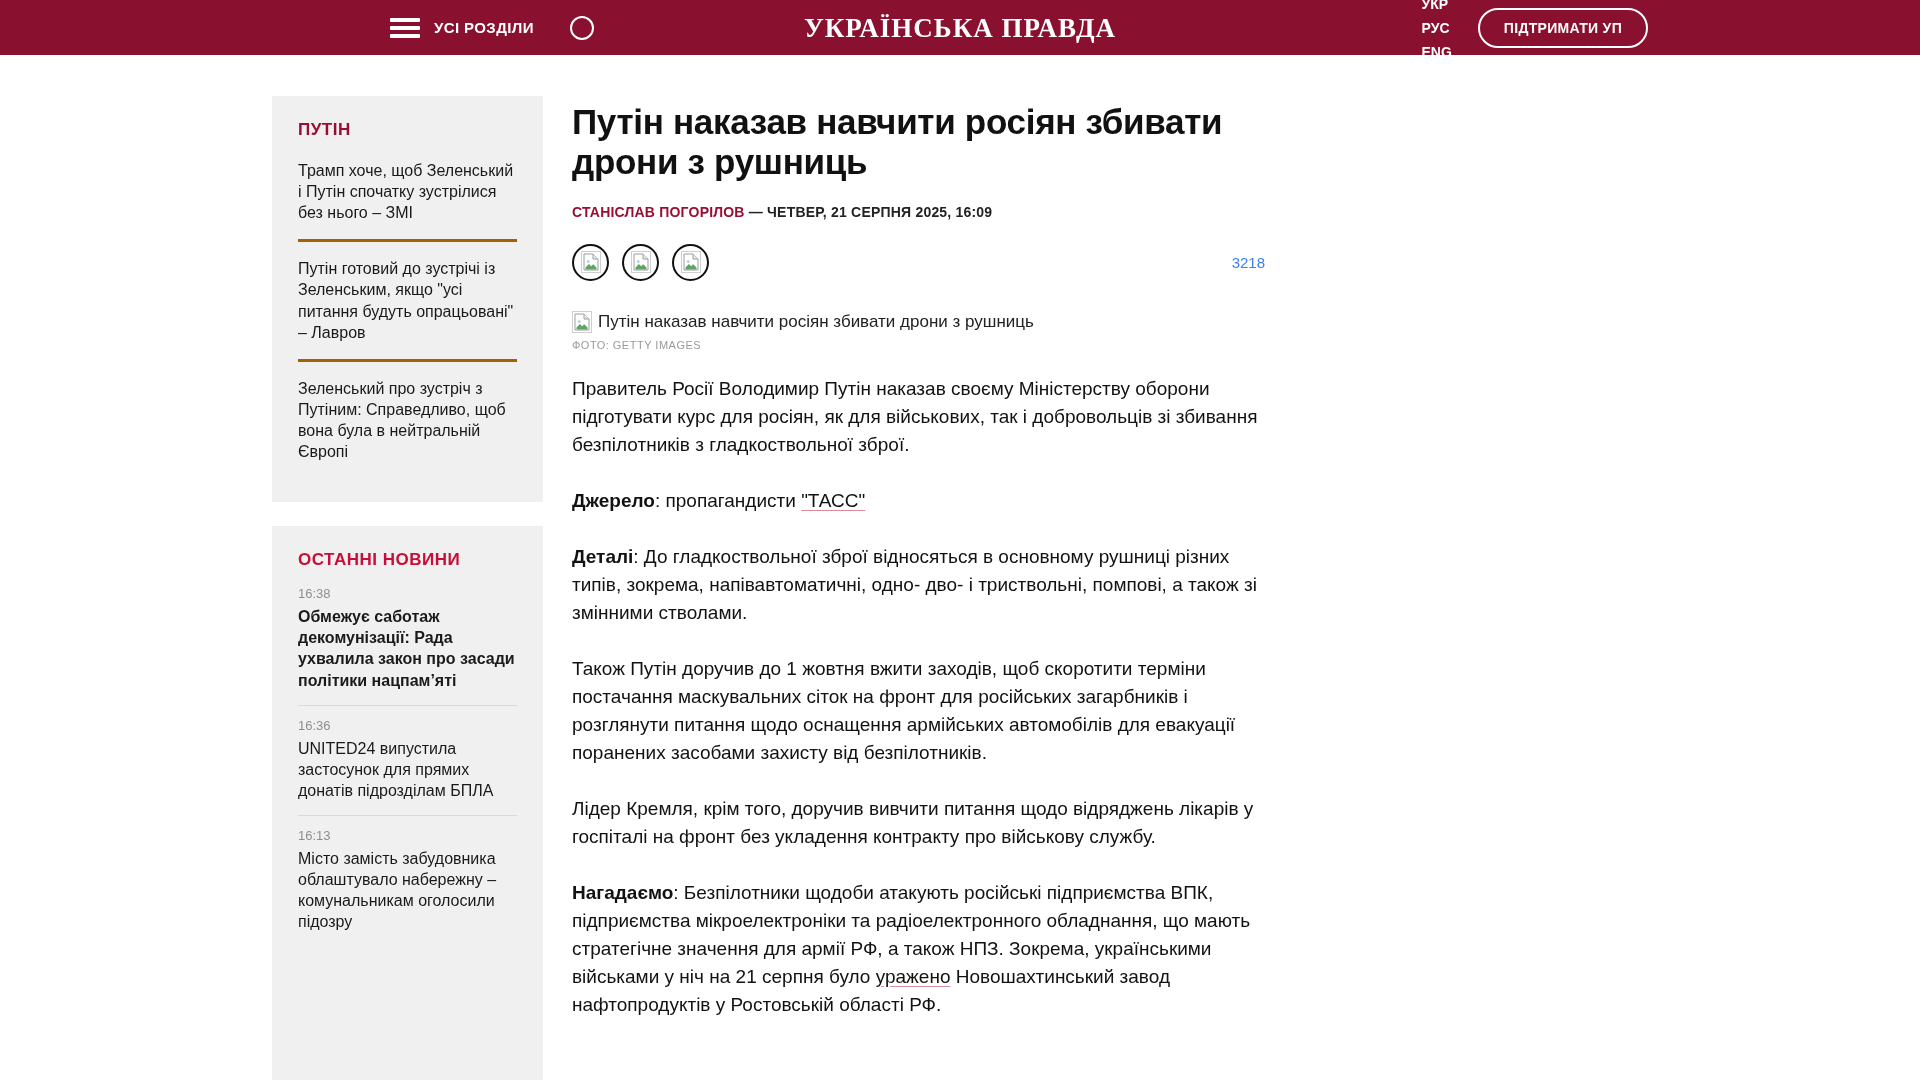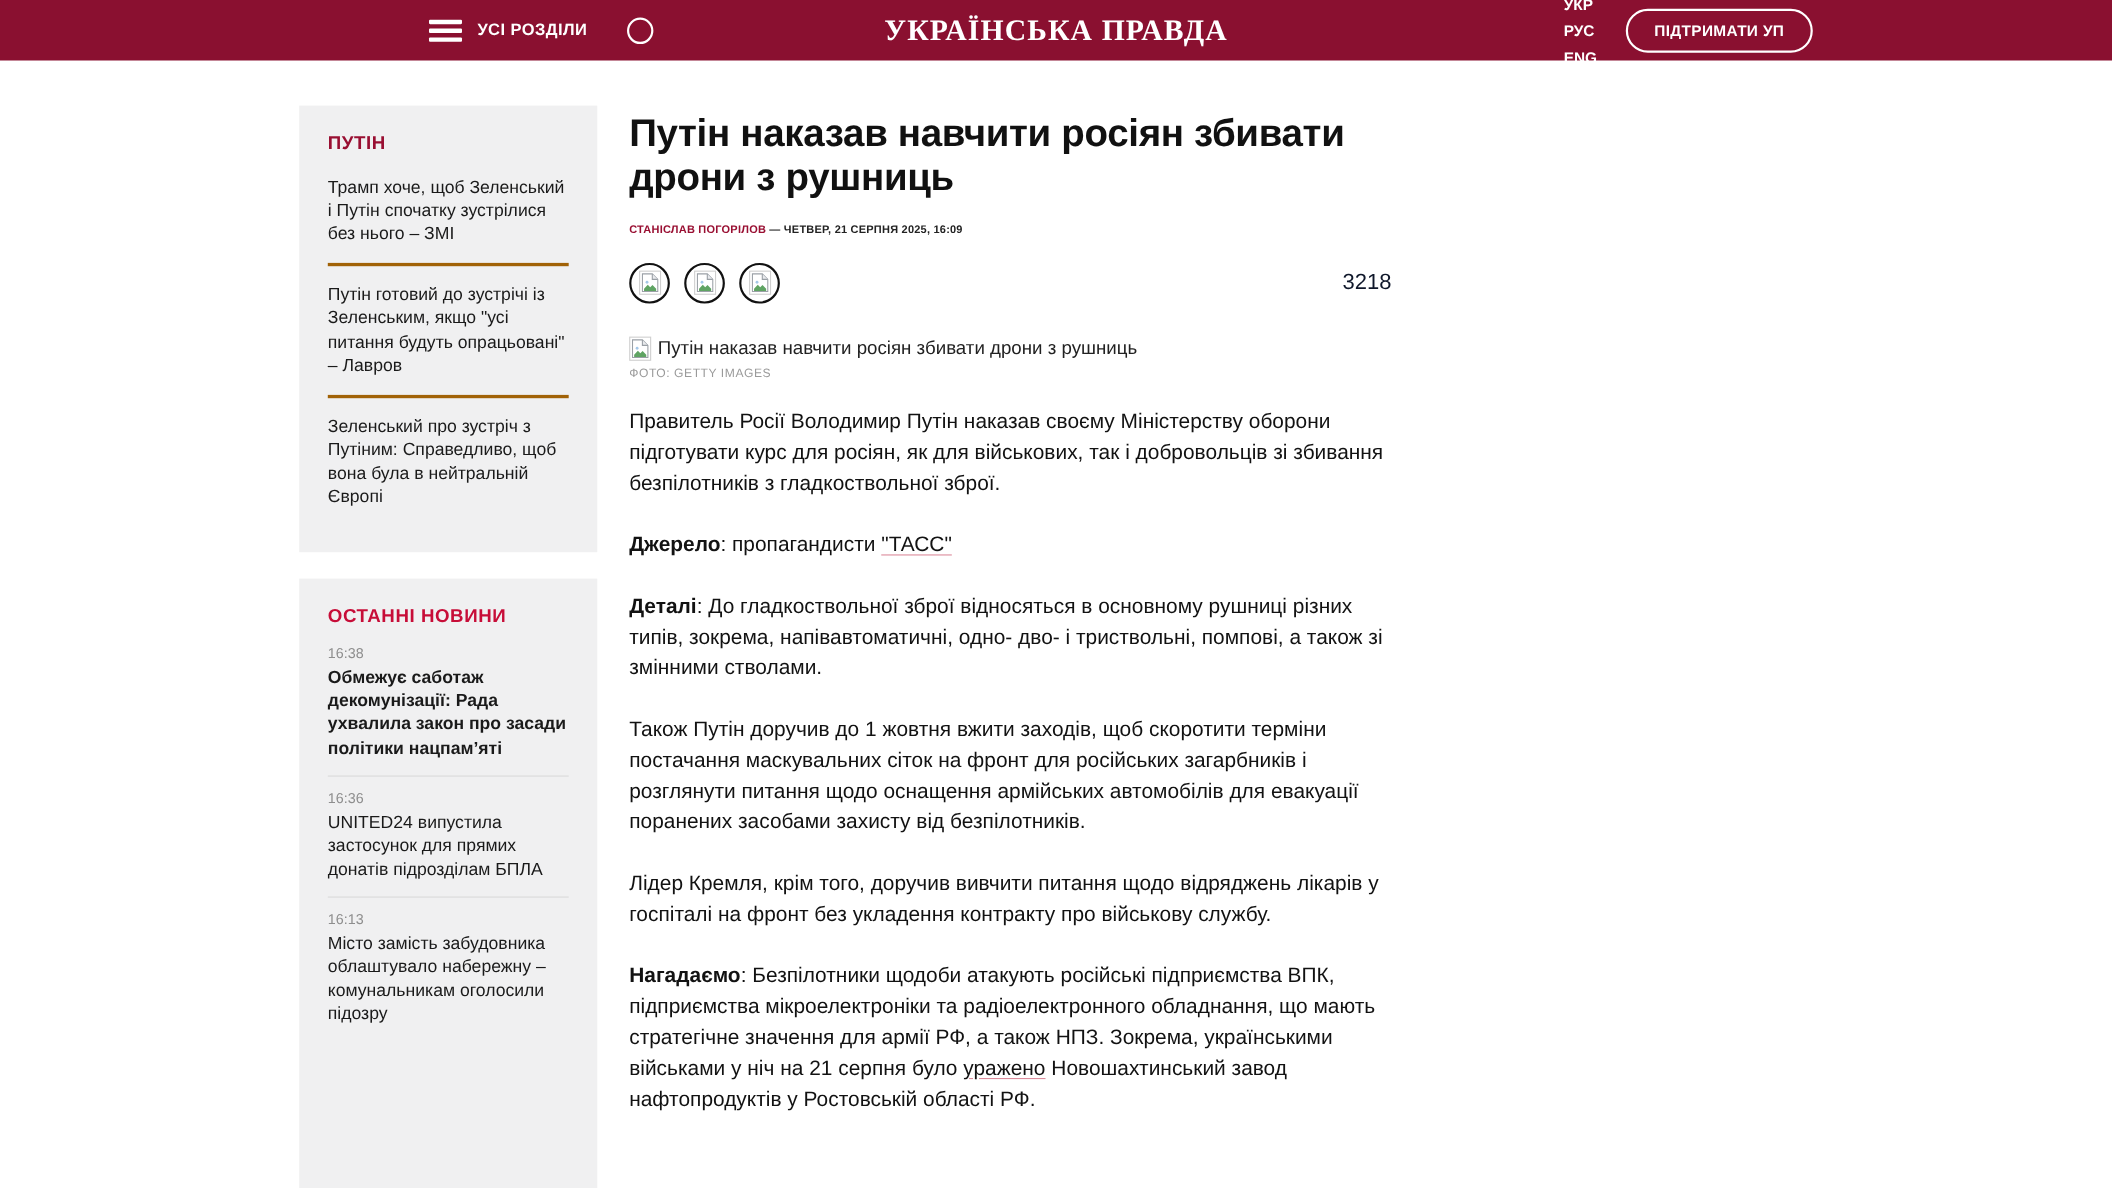--- a/index.html
+++ b/index.html
@@ -43,28 +43,28 @@
   .latest-box { height:568px; overflow:hidden; }
   .latest-item { padding:12px 0 14px; cursor:pointer; }
   .latest-item + .latest-item { border-top:1px solid #d9d9d9; }
   .latest-time { font-size:13px; color:#8e8e8e; margin-bottom:5px; }
   .latest-text { font-size:16px; line-height:1.32; color:#1a1a1a; }
   .latest-text.bold { font-weight:bold; }
 
   
   .a-title { font-size:35px; line-height:1.14; font-weight:800; letter-spacing:-.3px;
     color:#111; margin-top:6px; }
-  .byline { margin-top:22px; font-size:10px; font-weight:bold; letter-spacing:.2px; }
+  .byline { margin-top:22px; font-size:14px; font-weight:bold; letter-spacing:.2px; }
   .byline .author { color:#990f32; cursor:pointer; }
   .byline .dash, .byline .date { color:#222; }
   .share-row { margin-top:24px; display:flex; align-items:center; gap:13px; }
   .share-circle { width:37px; height:37px; border:2.5px solid #111; border-radius:50%;
     background:#fff; display:flex; align-items:center; justify-content:center; cursor:pointer; }
   .broken-frame { border:1px solid #cfcfcf; padding:1px; line-height:0; }
-  .views { margin-left:auto; font-size:20px; color:#0f172a; }
+  .views { margin-left:auto; font-size:15px; color:#3b82f6; }
 
   .hero { margin-top:30px; }
   .hero-imgrow { display:flex; align-items:center; gap:6px; }
   .hero-alt { font-size:17px; color:#222; }
   .photo-credit { margin-top:6px; font-size:11px; color:#9a9a9a; letter-spacing:.5px; }
 
   .body-text { margin-top:24px; }
   .body-text p { font-size:19px; line-height:28px; color:#121212; margin-bottom:28px; }
   .seg-bold { font-weight:bold; }
   .seg-link { color:#121212; text-decoration:underline; text-decoration-color:#dc8c9c;

